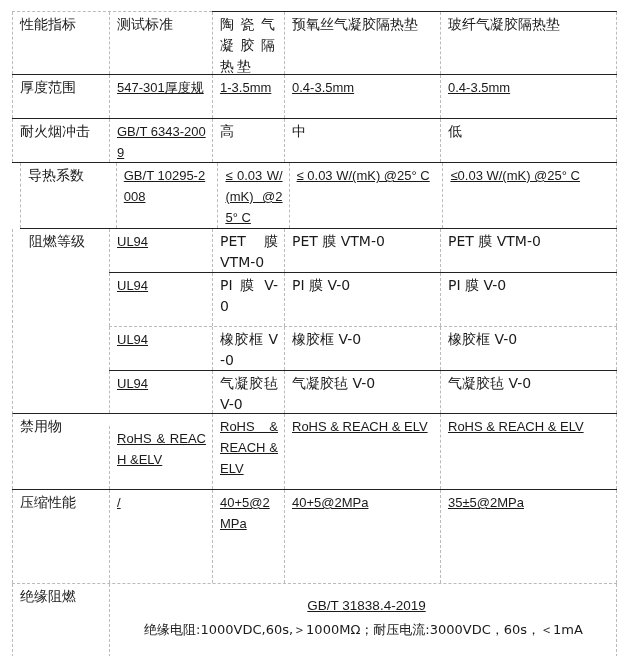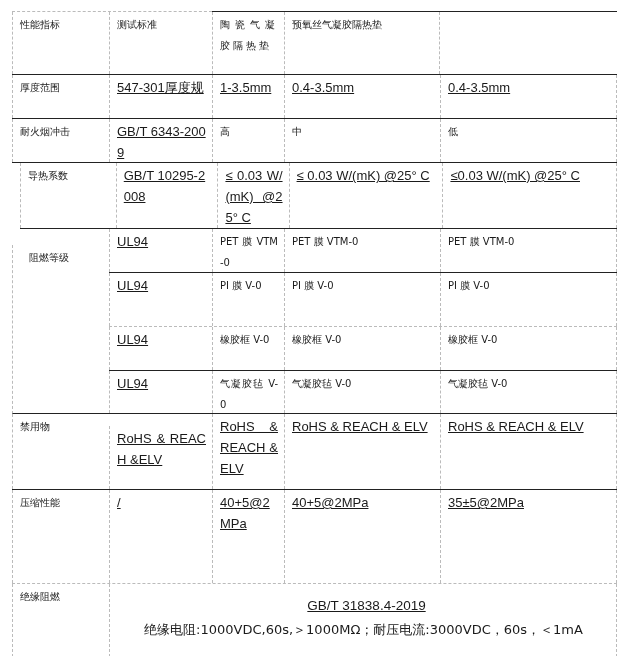--- a/index.html
+++ b/index.html
@@ -3,21 +3,21 @@
 <meta charset="utf-8">
 <style>
   html, body { margin: 0; padding: 0; background: #ffffff; }
   body { width: 629px; height: 656px; position: relative; overflow: hidden;
          font-family: "DejaVu Sans", "Liberation Sans", sans-serif; color: #1a1a1a; }
   .tbl { position: absolute; left: 12px; top: 12px; width: 605px; }
   .row { position: relative; display: flex; border-bottom: 1.5px solid #222; }
   .row.dashed-bottom { border-bottom: 1px dashed #bbb; }
   .row.last { border-bottom: 1.5px solid #222; }
   .cell { box-sizing: border-box; border-left: 1px dashed #bbb; padding: 2px 6px 2px 7px;
-          font-size: 10px; line-height: 21px; word-break: break-all; overflow: hidden; }
+          font-size: 14px; line-height: 21px; word-break: break-all; overflow: hidden; }
   .cell:last-child { border-right: 1px dashed #bbb; }
   .c1 { width: 97px; }
   .c2 { width: 103px; }
   .c3 { width: 72px; text-align: justify; text-align-last: left; }
   .c4 { width: 156px; }
   .c5 { width: 177px; }
   .latin { font-family: "Liberation Sans", "DejaVu Sans", sans-serif; font-size: 13px; text-decoration: underline; }
   .hdr-top { position: absolute; top: -1px; height: 0; border-top: 1px dashed #bbb; }
   .hdr-top.solid { border-top: 1.5px solid #222; }
   .span-cell { box-sizing: border-box; border-left: 1px dashed #bbb; border-right: 1px dashed #bbb;
@@ -29,20 +29,21 @@
 
 <div class="tbl">
 
   <div class="row" style="height:62px;">
     <div class="hdr-top" style="left:0;width:200px;"></div>
     <div class="hdr-top solid" style="left:200px;width:405px;"></div>
     <div class="cell c1">性能指标</div>
     <div class="cell c2">测试标准</div>
     <div class="cell c3" style="letter-spacing:3px;">陶瓷气凝胶隔热垫</div>
     <div class="cell c4">预氧丝气凝胶隔热垫</div>
+    <div class="cell c5">玻纤气凝胶隔热垫</div>
   </div>
 
   <div class="row" style="height:43px;">
     <div class="cell c1">厚度范围</div>
     <div class="cell c2 latin">547-301厚度规</div>
     <div class="cell c3 latin">1-3.5mm</div>
     <div class="cell c4 latin">0.4-3.5mm</div>
     <div class="cell c5 latin">0.4-3.5mm</div>
   </div>
 
@@ -56,21 +57,21 @@
 
   <div class="row" style="height:65px;margin-left:8px;">
     <div class="cell c1">导热系数</div>
     <div class="cell c2 latin">GB/T 10295-2008</div>
     <div class="cell c3 latin">≤ 0.03 W/(mK) @25° C</div>
     <div class="cell c4 latin" style="text-align:justify;">≤ 0.03 W/(mK) @25° C</div>
     <div class="cell c5 latin">≤0.03 W/(mK) @25° C</div>
   </div>
 
   <div style="display:flex;">
-    <div class="cell c1 indent" style="border-bottom:1.5px solid #222;margin-top:16px;">阻燃等级</div>
+    <div class="cell c1 indent" style="border-bottom:1.5px solid #222;">阻燃等级</div>
     <div style="width:508px;">
       <div class="row" style="height:43px;">
         <div class="cell c2 latin">UL94</div>
         <div class="cell c3">PET 膜 VTM-0</div>
         <div class="cell c4">PET 膜 VTM-0</div>
         <div class="cell c5">PET 膜 VTM-0</div>
       </div>
       <div class="row dashed-bottom" style="height:53px;">
         <div class="cell c2 latin">UL94</div>
         <div class="cell c3">PI 膜 V-0</div>

